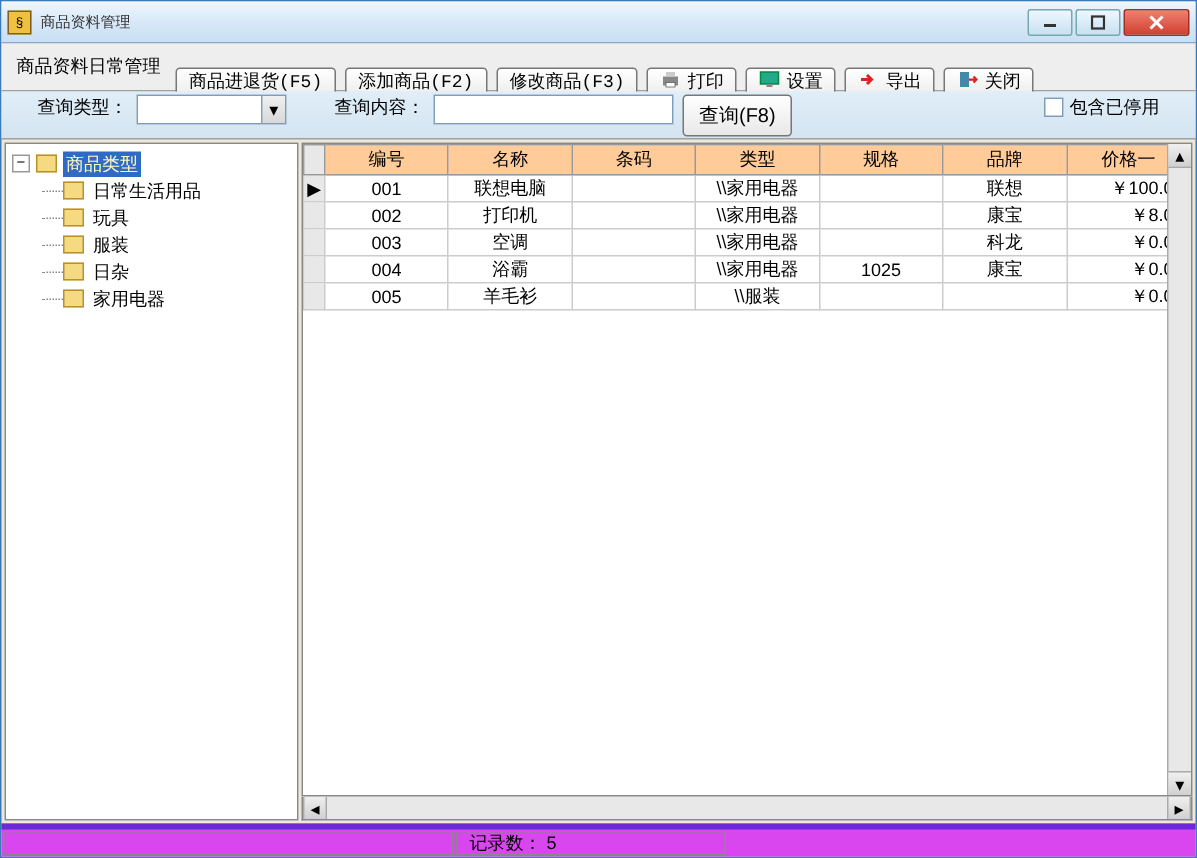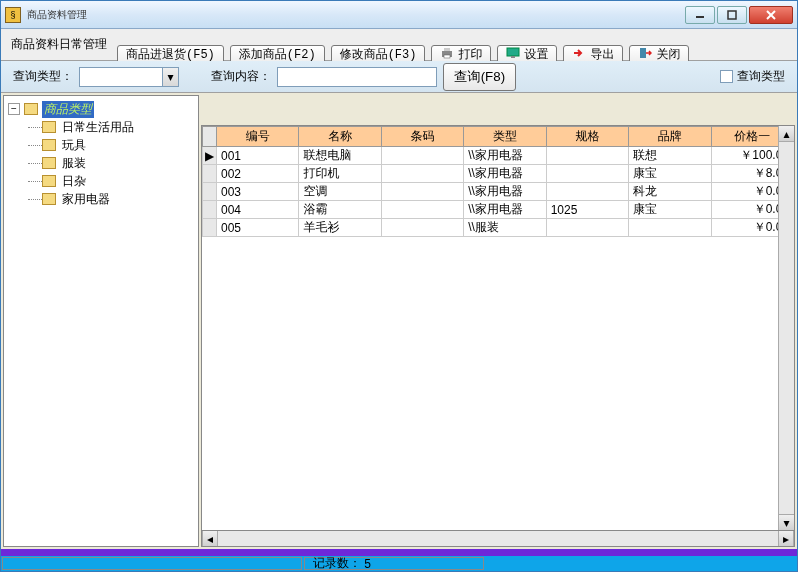--- a/index.html
+++ b/index.html
@@ -9,51 +9,51 @@
 .titlebar-icon { width: 16px; height: 16px; background: #f0c040; border: 1px solid #806020; margin-right: 6px; display: flex; align-items: center; justify-content: center; font-size: 9px; }
 .titlebar-text { flex: 1; color: #333; font-size: 10px; }
 .titlebar-buttons { display: flex; gap: 2px; }
 .tb-btn { width: 30px; height: 18px; border: 1px solid #7aa; background: linear-gradient(#eef8ff,#c8e0f0); display: flex; align-items: center; justify-content: center; border-radius: 2px; cursor: pointer; }
 .tb-btn.close { width: 44px; background: linear-gradient(#f08070,#d04030); border-color: #a03020; color: #fff; }
 .tb-btn svg { display: block; }
 .toolbar { height: 32px; background: #eee; display: flex; align-items: center; padding: 2px 6px; gap: 6px; border-bottom: 1px solid #a0a0a0; font-family: Liberation Mono, monospace; }
 .toolbar-label { padding: 0 4px; }
 .tool-btn { height: 24px; padding: 0 8px; border: 1px solid #777; background: linear-gradient(#fff,#e8e8e8); border-radius: 3px; display: flex; align-items: flex-start; gap: 4px; cursor: pointer; white-space: nowrap; margin-top: 24px; }
 .tool-btn .ico { width: 14px; height: 14px; display: flex; align-items: center; justify-content: center; }
-.searchbar { height: 32px; background: linear-gradient(#e0eef8,#d4e4f0); display: flex; align-items: center; padding: 2px 12px; gap: 6px; border-bottom: 1px solid #a0a0a0; }
+.searchbar { height: 32px; background: linear-gradient(#e0eef8,#d4e4f0); display: flex; align-items: flex-start; padding: 2px 24px; gap: 6px; border-bottom: 1px solid #a0a0a0; }
 .searchbar label { white-space: nowrap; }
 .combo { width: 100px; height: 20px; border: 1px solid #7f9db9; background: #fff; display: flex; align-items: center; }
 .combo .arrow { width: 16px; height: 18px; background: linear-gradient(#f0f0f0,#d8d8d8); border-left: 1px solid #7f9db9; margin-left: auto; display: flex; align-items: center; justify-content: center; }
 .text-input { height: 20px; border: 1px solid #7f9db9; background: #fff; padding: 0 4px; }
 .btn { height: 28px; padding: 0 10px; border: 1px solid #777; background: linear-gradient(#fff,#e8e8e8); border-radius: 3px; cursor: pointer; }
 .spacer { flex: 1; }
 .checkbox-wrap { display: flex; align-items: center; gap: 4px; }
 .checkbox { width: 13px; height: 13px; border: 1px solid #7f9db9; background: #fff; }
 .main { flex: 1; display: flex; min-height: 0; }
 .tree-panel { width: 196px; background: #fff; border: 1px solid #888; margin: 2px; overflow: auto; }
 .tree { padding: 4px; }
 .tree-node { display: flex; align-items: center; height: 18px; white-space: nowrap; }
 .tree-expander { width: 12px; height: 12px; border: 1px solid #999; display: flex; align-items: center; justify-content: center; margin-right: 4px; font-size: 10px; line-height: 1; cursor: pointer; }
 .tree-icon { width: 14px; height: 12px; background: #f5da81; border: 1px solid #b89030; margin-right: 4px; }
 .tree-label { padding: 0 2px; }
-.tree-label.selected { background: #316ac5; color: #bef264; font-style: italic; }
+.tree-label.selected { background: #316ac5; color: #fef9c3; }
 .tree-children { margin-left: 20px; }
 .tree-children .tree-node::before { content: ""; width: 14px; border-bottom: 1px dotted #888; margin-right: 0; }
 .grid-panel { flex: 1; margin: 2px 2px 2px 0; display: flex; flex-direction: column; }
-.grid { flex: 1; background: #fff; border: 1px solid #888; overflow: auto; position: relative; margin-top: 30px; }
+.grid { flex: 1; background: #fff; border: 1px solid #888; overflow: auto; position: relative; }
 table { border-collapse: collapse; width: 100%; table-layout: fixed; }
 th { background: #ffcc99; border: 1px solid #999; height: 20px; font-weight: normal; text-align: center; }
 th:first-child { width: 14px; background: #e8e8e8; }
-td { border: 1px solid #ccc; height: 18px; padding: 0 4px; white-space: nowrap; overflow: hidden; }
+td { border: 1px solid #ccc; height: 18px; padding: 0 4px; white-space: nowrap; overflow: hidden; text-align: center; }
 td:first-child { width: 14px; background: #e8e8e8; text-align: center; padding: 0; }
 td.num { text-align: right; }
 .grid-hscroll { height: 16px; background: #e8e8e8; border: 1px solid #888; border-top: none; display: flex; }
 .grid-hscroll .track { flex: 1; }
 .grid-hscroll .arrow { width: 16px; background: linear-gradient(#f0f0f0,#d0d0d0); border-left: 1px solid #aaa; border-right: 1px solid #aaa; display: flex; align-items: center; justify-content: center; }
-.statusbar { height: 22px; background: #0ea5e9; border-top: 7px solid #6d28d9; display: flex; align-items: stretch; }
+.statusbar { height: 22px; background: #d946ef; border-top: 4px solid #6d28d9; display: flex; align-items: stretch; }
 .status-cell { border: 1px solid #888; margin: 1px; padding: 2px 8px; display: flex; align-items: center; }
 .grid .vscroll { position: absolute; right: 0; top: 0; bottom: 0; width: 16px; background: #e8e8e8; border-left: 1px solid #aaa; display: flex; flex-direction: column; }
 .grid .vscroll .arrow { height: 16px; background: linear-gradient(#f0f0f0,#d0d0d0); border-bottom: 1px solid #aaa; display: flex; align-items: center; justify-content: center; }
 .grid .vscroll .arrow:last-child { border-top: 1px solid #aaa; border-bottom: none; }
 .grid .vscroll .track { flex: 1; }
 </style>
 </head>
 <body>
 
 <div class="window">
@@ -134,21 +134,21 @@
     <div class="combo">
         <span class="arrow">▾</span>
       </div>
     <span style="width:20px"></span>
     <label>查询内容：</label>
     <input class="text-input" style="width: 160px;">
     <button class="btn">查询(F8)</button>
     <span class="spacer"></span>
     <div class="checkbox-wrap">
       <span class="checkbox"></span>
-      <span>查询类型</span>
+      <span>包含已停用</span>
     </div>
   </div>
 
   <div class="main">
     <div class="tree-panel">
       <div class="tree">
         <div class="tree-node">
           <span class="tree-expander">−</span>
           <span class="tree-icon"></span>
           <span class="tree-label selected">商品类型</span>

